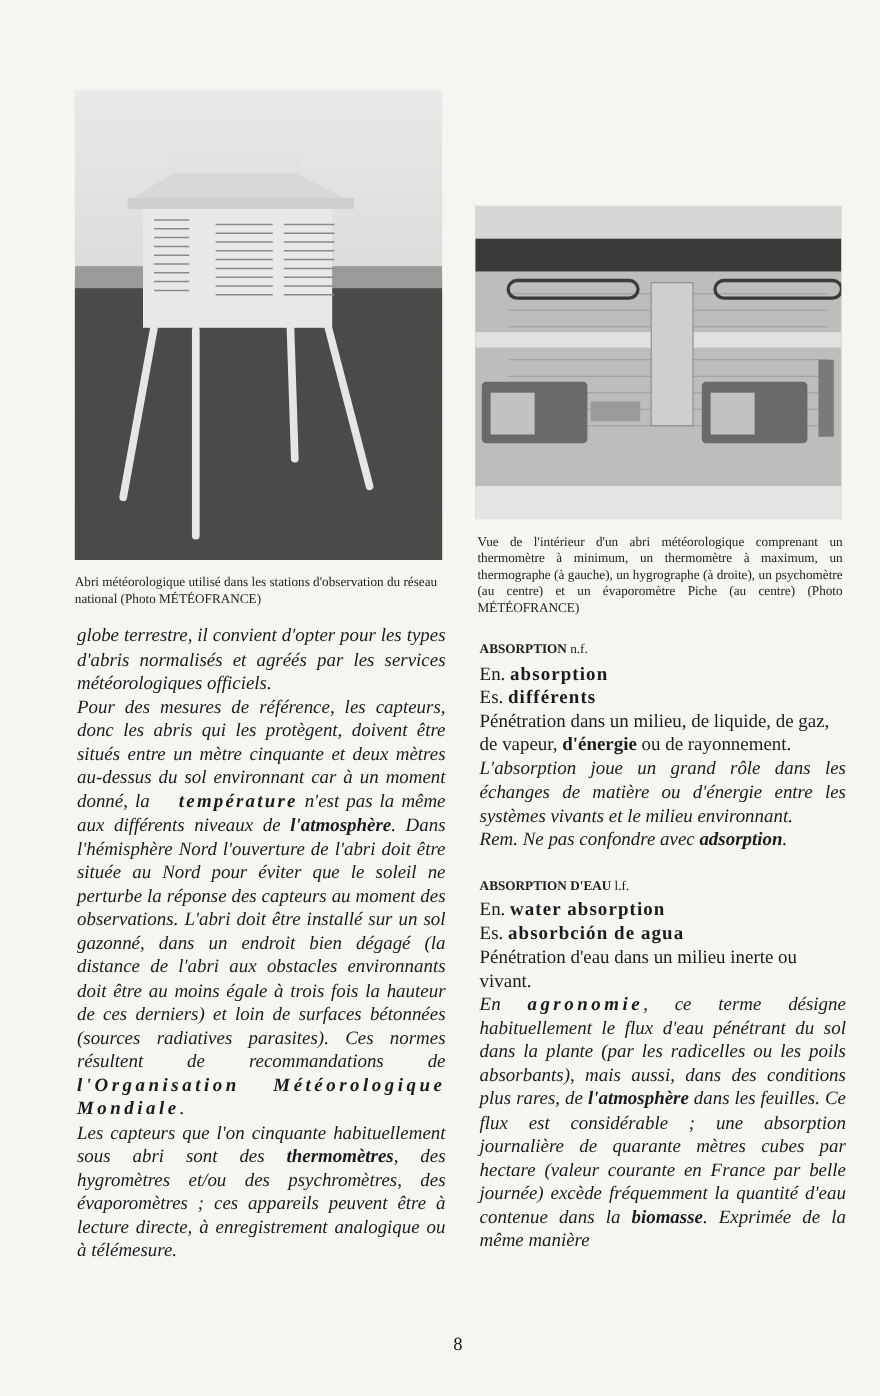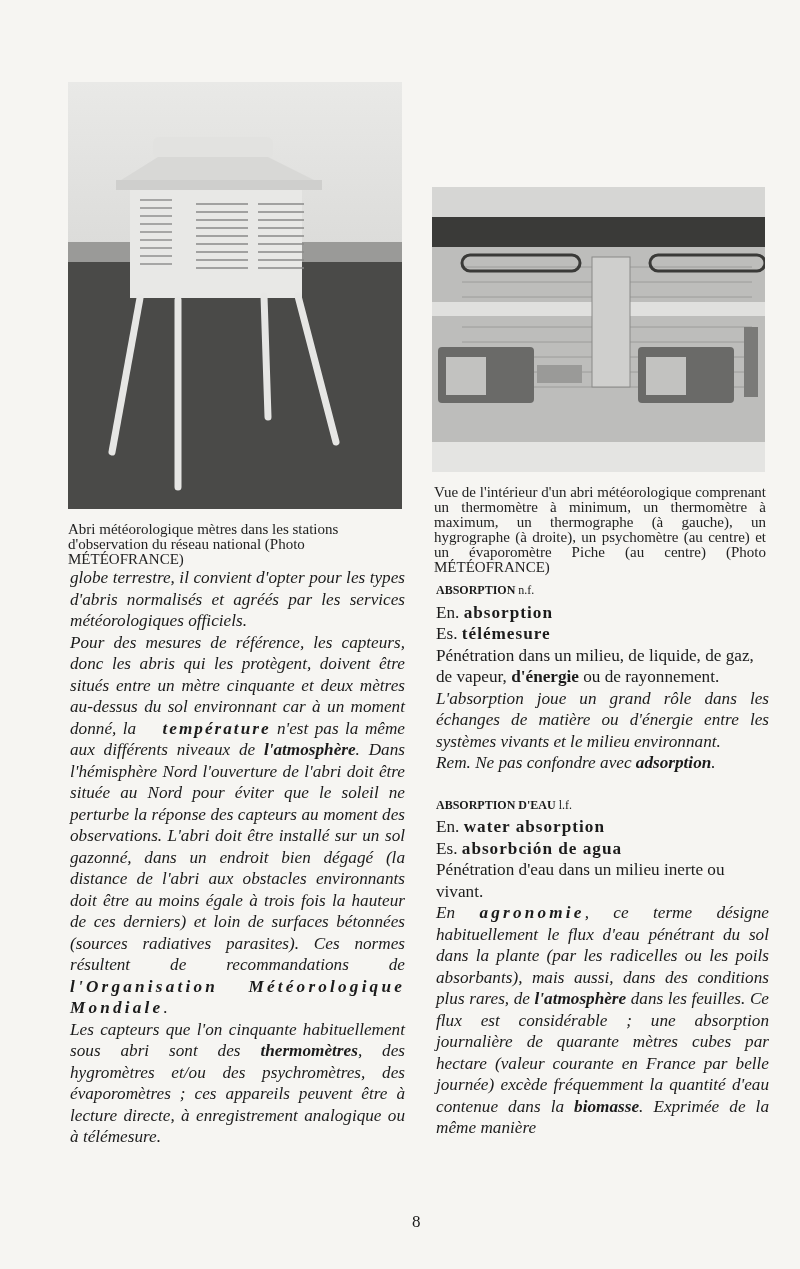--- a/index.html
+++ b/index.html
@@ -1,21 +1,21 @@
 <!DOCTYPE html>
 <html><head>
 <meta charset="utf-8">
 <style>
   html,body{margin:0;padding:0;}
   body{width:800px;height:1269px;background:#f6f5f2;position:relative;overflow:hidden;
        font-family:"Liberation Serif","DejaVu Serif",serif;color:#1b1b1b;}
   .photo{position:absolute;background:#888;overflow:hidden;}
   #photo1{left:68px;top:82px;width:334px;height:427px;background:linear-gradient(#e9e9e7 0%,#dcdcda 38%,#5a5a58 44%,#3e3e3c 100%);}
   #photo2{left:432px;top:187px;width:333px;height:285px;background:#cfcfcd;}
-  .caption{position:absolute;font-size:15px;line-height:15px;color:#222;}
+  .caption{position:absolute;font-size:12px;line-height:15px;color:#222;}
   #cap1{left:68px;top:522px;width:335px;}
   #cap2{left:434px;top:485px;width:332px;text-align:justify;}
   .col{position:absolute;font-size:17.2px;line-height:21.5px;}
   #left-col{left:70px;top:567px;width:335px;}
   #right-col{left:436px;top:580px;width:333px;}
   .it{font-style:italic;text-align:justify;font-family:Liberation Serif, serif;}
   .b{font-weight:bold;}
   .sp{letter-spacing:2px;margin-left:20px;}
   .sp3{letter-spacing:3.2px;}
   .head{font-weight:bold;font-size:12px;}
@@ -67,21 +67,21 @@
         <line x1="190" y1="186" x2="236" y2="186"></line>
     </g>
     <g stroke="#e6e6e4" stroke-width="7" stroke-linecap="round">
       <line x1="72" y1="216" x2="44" y2="370"></line>
       <line x1="110" y1="218" x2="110" y2="405"></line>
       <line x1="196" y1="214" x2="200" y2="335"></line>
       <line x1="230" y1="214" x2="268" y2="360"></line>
     </g>
   </svg>
 </div>
-<div id="cap1" class="caption">Abri météorologique mètres dans les stations d'observation du réseau national (Photo MÉTÉOFRANCE)</div>
+<div id="cap1" class="caption">Abri météorologique utilisé dans les stations d'observation du réseau national (Photo MÉTÉOFRANCE)</div>
 
 <div id="photo2" class="photo">
   <svg width="333" height="285" viewBox="0 0 333 285">
     <rect x="0" y="0" width="333" height="285" fill="#d6d6d4"></rect>
     <rect x="0" y="30" width="333" height="30" fill="#3a3a38"></rect>
     <rect x="0" y="60" width="333" height="195" fill="#bdbdbb"></rect>
     <g stroke="#9c9c9a" stroke-width="1">
       <line x1="30" y1="80" x2="320" y2="80"></line>
         <line x1="30" y1="95" x2="320" y2="95"></line>
         <line x1="30" y1="110" x2="320" y2="110"></line>
@@ -109,21 +109,21 @@
 <div id="left-col" class="col">
   <p class="it">globe terrestre, il convient d'opter pour les types d'abris normalisés et agréés par les services météorologiques officiels.</p>
   <p class="it"><span>Pour des mesures de référence, les capteurs, donc les abris qui les protègent, doivent être situés entre un mètre cinquante et deux mètres au-dessus du sol environnant car à un moment donné, la </span><span class="b sp">température</span><span> n'est pas la même aux différents niveaux de </span><span class="b">l'atmosphère</span><span>. Dans l'hémisphère Nord l'ouverture de l'abri doit être située au Nord pour éviter que le soleil ne perturbe la réponse des capteurs au moment des observations. L'abri doit être installé sur un sol gazonné, dans un endroit bien dégagé (la distance de l'abri aux obstacles environnants doit être au moins égale à trois fois la hauteur de ces derniers) et loin de surfaces bétonnées (sources radiatives parasites). Ces normes résultent de recommandations de </span><span class="b sp3">l'Organisation Météorologique Mondiale</span><span>.</span></p>
   <p class="it"><span>Les capteurs que l'on cinquante habituellement sous abri sont des </span><span class="b">thermomètres</span><span>, des hygromètres et/ou des psychromètres, des évaporomètres ; ces appareils peuvent être à lecture directe, à enregistrement analogique ou à télémesure.</span></p>
 </div>
 
 <div id="right-col" class="col">
   <div class="entry">
     <div class="head"><span>ABSORPTION</span> <span class="pos">n.f.</span></div>
     <div class="trans"><span class="lang">En.</span> <span class="term">absorption</span></div>
-    <div class="trans"><span class="lang">Es.</span> <span class="term">télémesure</span></div>
+    <div class="trans"><span class="lang">Es.</span> <span class="term">différents</span></div>
     <p><span>Pénétration dans un milieu, de liquide, de gaz, de vapeur, </span><span class="b">d'énergie</span><span> ou de rayonnement.</span></p>
     <p class="it">L'absorption joue un grand rôle dans les échanges de matière ou d'énergie entre les systèmes vivants et le milieu environnant.</p>
     <p class="it"><span>Rem. Ne pas confondre avec </span><span class="b">adsorption</span><span>.</span></p>
   </div>
 
   <div class="entry">
     <div class="head"><span>ABSORPTION D'EAU</span> <span class="pos">l.f.</span></div>
     <div class="trans"><span class="lang">En.</span> <span class="term">water absorption</span></div>
     <div class="trans"><span class="lang">Es.</span> <span class="term">absorbción de agua</span></div>
     <p>Pénétration d'eau dans un milieu inerte ou vivant.</p>

